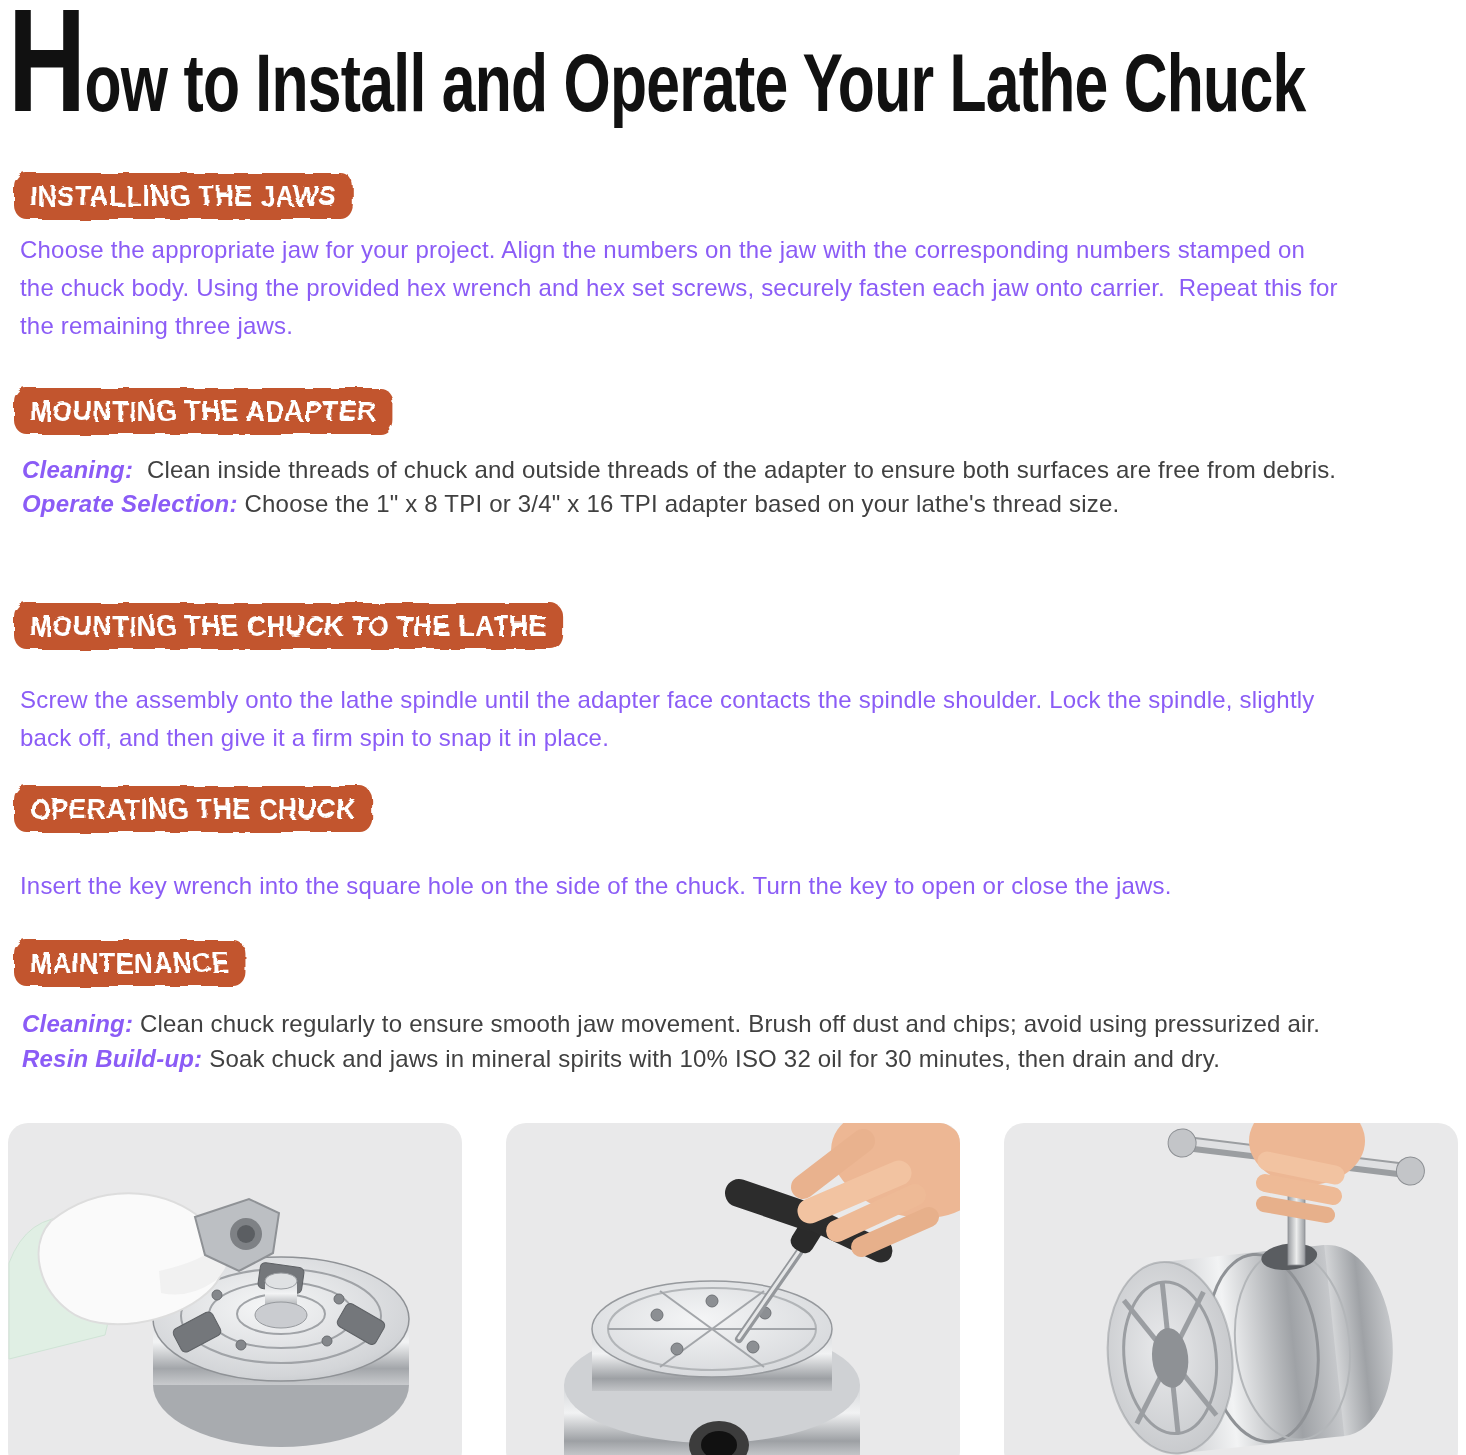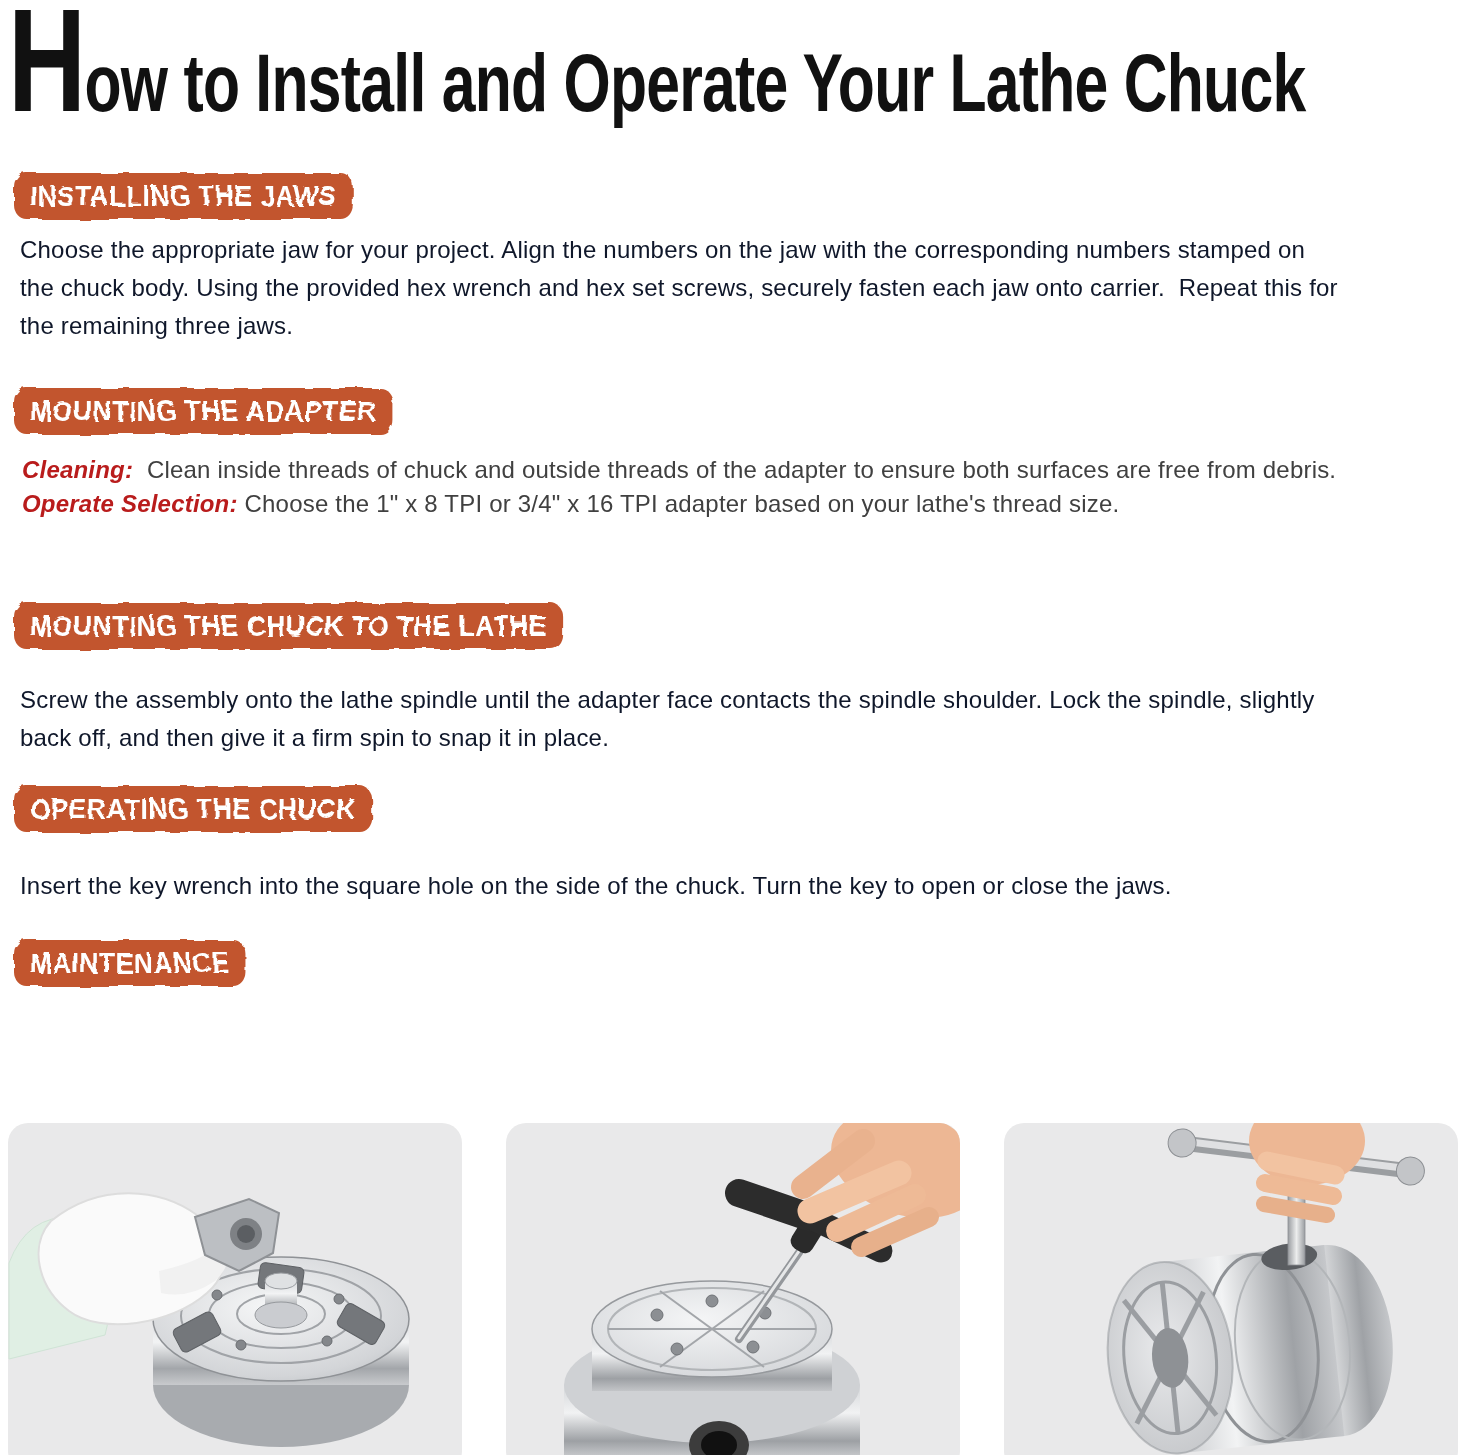--- a/index.html
+++ b/index.html
@@ -24,32 +24,32 @@
     filter:url(#rough-edge);
   }
   .badge.b1{top:173px;}
   .badge.b2{top:388px;}
   .badge.b3{top:603px;}
   .badge.b4{top:786px;}
   .badge.b5{top:940px;}
   
   .para{
     position:absolute;left:20px;width:1440px;
-    font-size:24px;line-height:38px;color:#0f172a;letter-spacing:0.2px;
+    font-size:24px;line-height:38px;color:#8b5cf6;letter-spacing:0.2px;
     white-space:pre-wrap;
   }
   .para.p1{top:231px;}
   .para.p3{top:648px;margin-top:33px;}
   .para.p4{top:849px;margin-top:18px;}
   .lines{position:absolute;left:22px;width:1440px;color:#404040;}
   .lines.g2{top:453px;}
   .lines.g5{top:1006px;}
   .lines .line{font-size:24px;line-height:34px;white-space:pre;letter-spacing:0.2px;}
   .lines.g5 .line{line-height:35px;}
-  .lines .lbl{font-weight:bold;font-style:italic;color:#b91c1c;}
+  .lines .lbl{font-weight:bold;font-style:italic;color:#8b5cf6;}
   
   .photos{
     position:absolute;top:1123px;left:8px;width:1450px;height:348px;
     display:flex;gap:44px;
   }
   .photo{
     flex:1;height:348px;border-radius:20px;background:#e9e9ea;overflow:hidden;
   }
   .photo svg{display:block;width:100%;height:100%;}
   .hidden-defs{position:absolute;width:0;height:0;}
@@ -81,20 +81,22 @@
 
 <div class="badge b3">MOUNTING THE CHUCK TO THE LATHE</div>
 <div class="para p3">Screw the assembly onto the lathe spindle until the adapter face contacts the spindle shoulder. Lock the spindle, slightly
 back off, and then give it a firm spin to snap it in place.</div>
 
 <div class="badge b4">OPERATING THE CHUCK</div>
 <div class="para p4">Insert the key wrench into the square hole on the side of the chuck. Turn the key to open or close the jaws.</div>
 
 <div class="badge b5">MAINTENANCE</div>
 <div class="lines g5">
+  <div class="line"><span class="lbl">Cleaning:</span><span> Clean chuck regularly to ensure smooth jaw movement. Brush off dust and chips; avoid using pressurized air.</span></div>
+  <div class="line"><span class="lbl">Resin Build-up:</span><span> Soak chuck and jaws in mineral spirits with 10% ISO 32 oil for 30 minutes, then drain and dry.</span></div>
 </div>
 
 <div class="photos">
 
   <div class="photo">
     <svg viewBox="0 0 452 348">
       <defs>
         <linearGradient id="p1side" x1="0" y1="0" x2="0" y2="1">
           <stop offset="0" stop-color="#d8dadd"></stop>
             <stop offset="0.35" stop-color="#f2f3f4"></stop>

